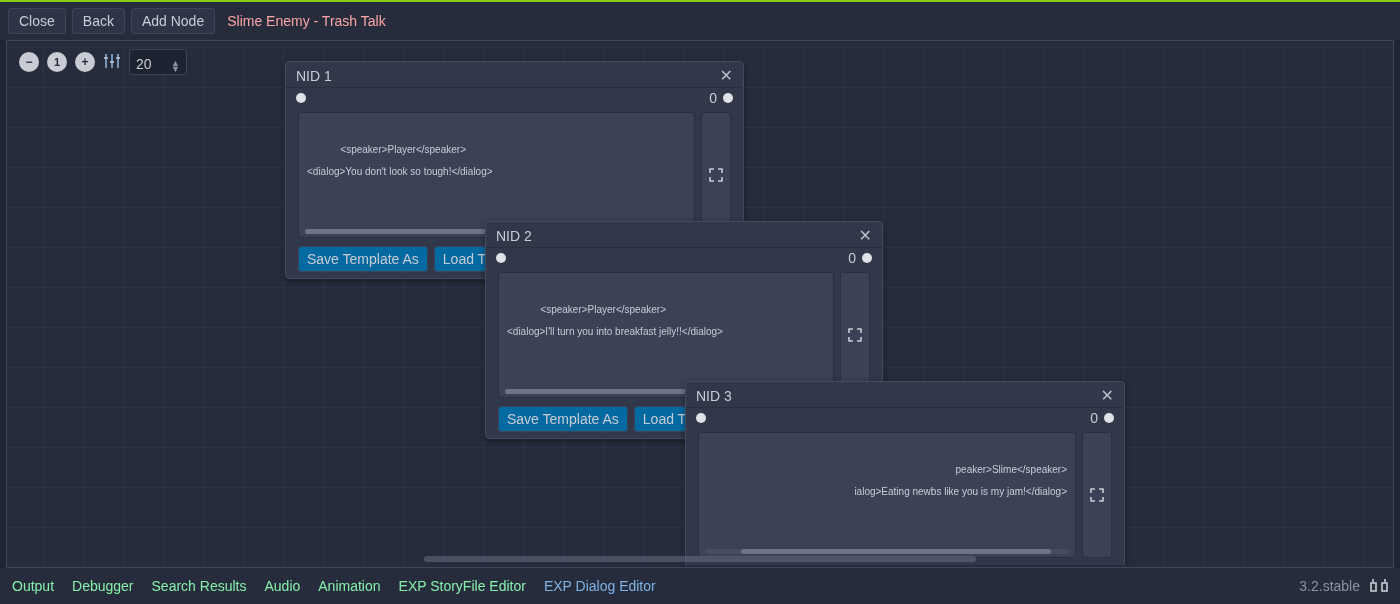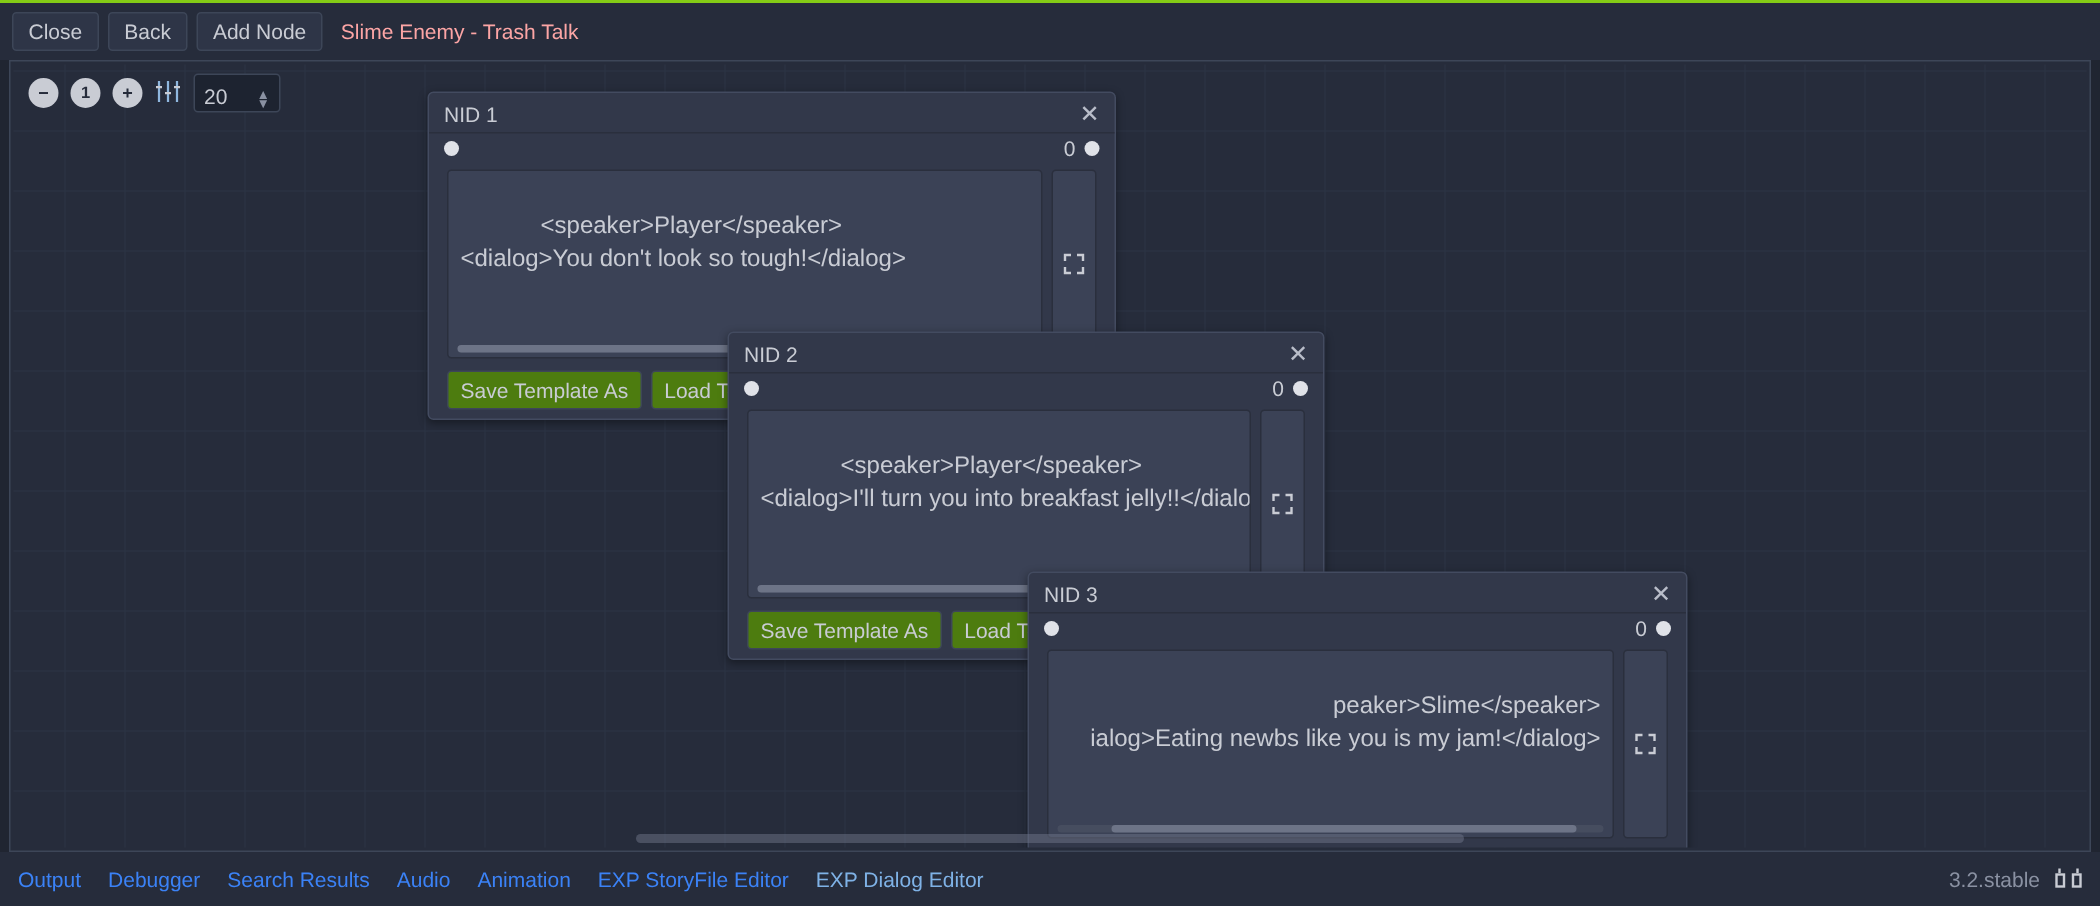--- a/index.html
+++ b/index.html
@@ -119,21 +119,21 @@
   }
   .port { width:10px; height:10px; border-radius:50%; background:#e0e2e8; }
   .portnum { color:#c9ccd4; margin-right:6px; }
   .nodebody { padding: 0 12px 6px 12px; }
   .textrow { display:flex; gap:6px; align-items:stretch; }
   .textarea {
     flex: 1;
     background: #3b4256;
     border: 1px solid #2a2f3d;
     color:#c9ccd4;
-    font-size: 16px;
+    font-size: 10px;
     line-height: 22px;
     padding: 4px 8px 10px 8px;
     border-radius: 3px;
     position: relative;
     overflow: hidden;
     white-space: pre;
   }
   .hscroll {
     position:absolute; bottom:3px; left:6px; right:6px; height:5px;
     background: rgba(255,255,255,0.06); border-radius:3px;
@@ -143,21 +143,21 @@
     width: 30px;
     background:#3b4256;
     border:1px solid #2a2f3d;
     border-radius:3px;
     display:flex; align-items:center; justify-content:center;
     cursor:pointer;
   }
   .rowbtns {
     display:flex; align-items:center; gap:6px; padding-top:8px;
   }
-  .rowbtns .btn { padding:4px 8px; background:#4d7c0f; }
+  .rowbtns .btn { padding:4px 8px; background:#0369a1; }
   .slotslabel { color:#c9ccd4; margin-left:8px; }
   .slotfield {
     background:#1d2330; border:1px solid #3d4658; color:#c9ccd4;
     width:56px; height:26px; padding:2px 6px; border-radius:3px;
     display:flex; align-items:center; justify-content:space-between; margin-left:4px;
   }
   .resize-nub {
     position:absolute; right:2px; bottom:2px; width:10px; height:10px;
     border-right:2px solid #6d7487; border-bottom:2px solid #6d7487;
     opacity:0.6;
@@ -171,21 +171,21 @@
   svg.wires { position:absolute; inset:0; z-index:1; pointer-events:none; }
 
   
   .bottombar {
     position:absolute; left:0; right:0; bottom:0; height:36px;
     background:#262c3b;
     display:flex; align-items:center; justify-content:space-between;
     padding: 0 12px;
   }
   .tabs { display:flex; gap:18px; }
-  .tab { color:#3b82f6; cursor:pointer; }
+  .tab { color:#86efac; cursor:pointer; }
   .tab.active { color:#7fb2e6; }
   .ver { color:#8a91a2; display:flex; align-items:center; gap:10px; }
 
   
   .expand-svg path { stroke:#c9ccd4; stroke-width:1.6; fill:none; }
 </style>
 </head>
 <body>
 
 <div class="toolbar">

